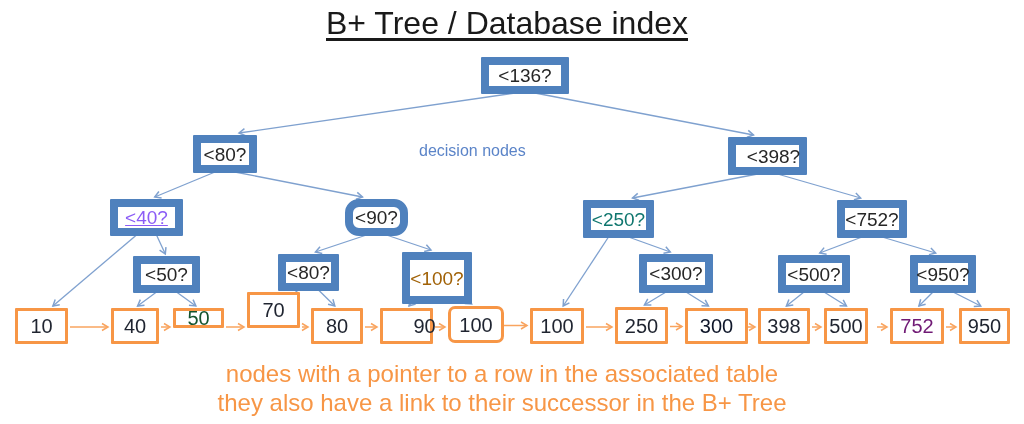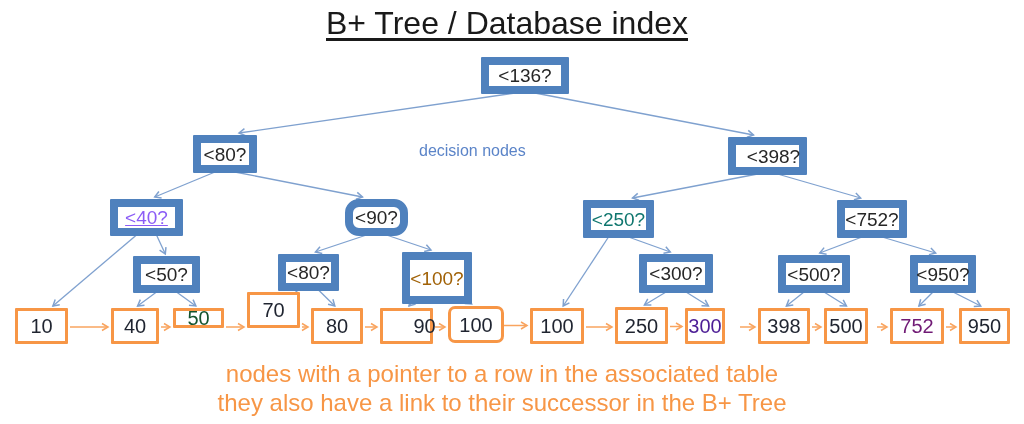--- a/index.html
+++ b/index.html
@@ -146,21 +146,21 @@
       <div class="node decision" style="left: 910px; top: 255px; width: 66px; height: 38px; border-color: rgb(79, 129, 189); color: rgb(38, 38, 38);">&lt;950?</div>
       <div class="node leaf" style="left: 15px; top: 308px; width: 53px; height: 36px; border-color: rgb(247, 150, 70); color: rgb(31, 36, 48);">10</div>
       <div class="node leaf" style="left: 111px; top: 308px; width: 48px; height: 36px; border-color: rgb(247, 150, 70); color: rgb(31, 36, 48);">40</div>
       <div class="node leaf" style="left: 173px; top: 308px; width: 51px; height: 20px; border-color: rgb(247, 150, 70); color: #14532d;">50</div>
       <div class="node leaf" style="left: 247px; top: 292px; width: 53px; height: 36px; border-color: rgb(247, 150, 70); color: rgb(31, 36, 48);">70</div>
       <div class="node leaf" style="left: 311px; top: 308px; width: 52px; height: 36px; border-color: rgb(247, 150, 70); color: rgb(31, 36, 48);">80</div>
       <div class="node leaf" style="left: 380px; top: 308px; width: 53px; height: 36px; border-color: rgb(247, 150, 70); color: rgb(31, 36, 48); padding-left: 36px;">90</div>
       <div class="node leaf" style="left: 448px; top: 306px; width: 56px; height: 37px; border-color: rgb(247, 150, 70); color: rgb(31, 36, 48); border-radius: 7px;">100</div>
       <div class="node leaf" style="left: 530px; top: 308px; width: 54px; height: 36px; border-color: rgb(247, 150, 70); color: rgb(31, 36, 48);">100</div>
       <div class="node leaf" style="left: 615px; top: 307px; width: 53px; height: 37px; border-color: rgb(247, 150, 70); color: rgb(31, 36, 48);">250</div>
-      <div class="node leaf" style="left: 685px; top: 308px; width: 40px; height: 36px; border-color: rgb(247, 150, 70); color: #4c1d95;">300</div>
+      <div class="node leaf" style="left: 685px; top: 308px; width: 63px; height: 36px; border-color: rgb(247, 150, 70); color: #0f172a;">300</div>
       <div class="node leaf" style="left: 758px; top: 308px; width: 52px; height: 36px; border-color: rgb(247, 150, 70); color: rgb(31, 36, 48);">398</div>
       <div class="node leaf" style="left: 824px; top: 308px; width: 44px; height: 36px; border-color: rgb(247, 150, 70); color: rgb(31, 36, 48);">500</div>
       <div class="node leaf" style="left: 890px; top: 308px; width: 54px; height: 36px; border-color: rgb(247, 150, 70); color: #701a75;">752</div>
       <div class="node leaf" style="left: 959px; top: 308px; width: 51px; height: 36px; border-color: rgb(247, 150, 70); color: rgb(31, 36, 48);">950</div>
     </div>
 
   <div class="decision-annotation" style="color: rgb(91, 132, 200);">decision nodes</div>
 
   <div class="caption line1" style="color: rgb(247, 150, 70);">nodes with a pointer to a row in the associated table</div>
 

